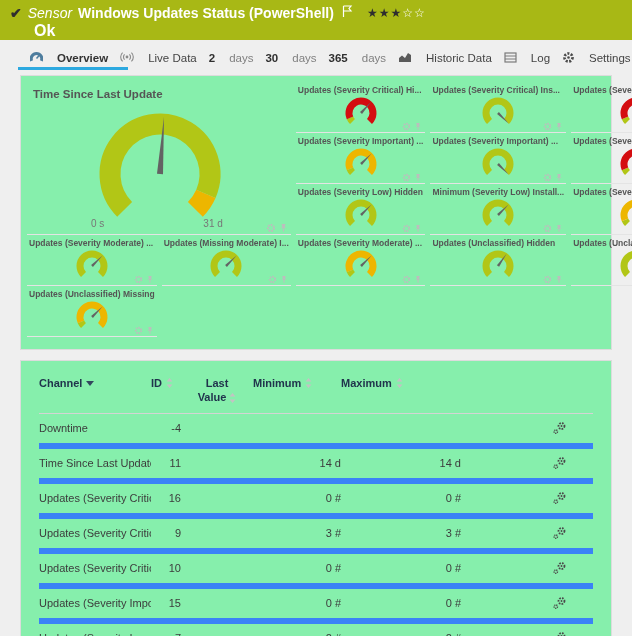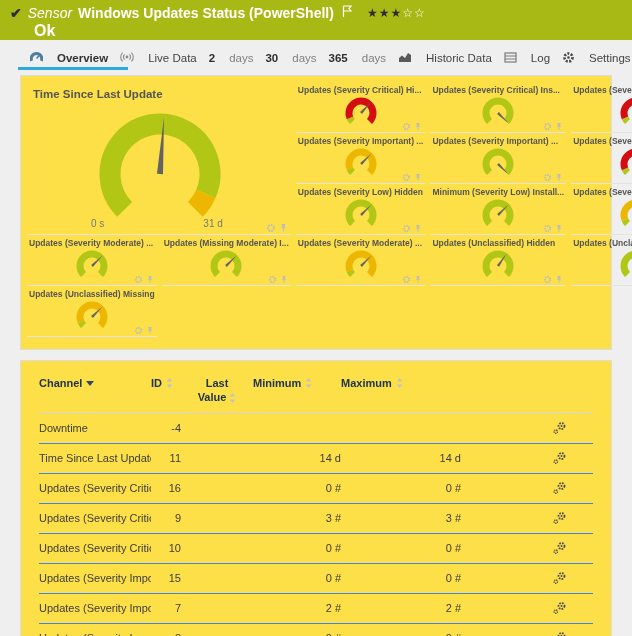--- a/index.html
+++ b/index.html
@@ -18,21 +18,21 @@
   .tabs{display:flex;align-items:stretch;justify-content:space-between;
     padding:0 24px;margin-top:6px;height:24px;}
   .tab{display:flex;align-items:center;gap:14px;font-size:11.5px;color:#444;
     position:relative;padding:0 6px;cursor:pointer;white-space:nowrap;}
   .tab .num{font-weight:bold;color:#2f2f2f;}
   .tab .word{color:#808080;}
   .tab.active{font-weight:bold;color:#333;}
   .tab.active::after{content:"";position:absolute;left:-6px;right:-14px;bottom:0;
     height:3px;background:#2da9e0;}
   
-  .panel{background:#fde047;border:1px solid #dcdcdc;margin:0 20px;box-sizing:border-box;}
+  .panel{background:#86efac;border:1px solid #dcdcdc;margin:0 20px;box-sizing:border-box;}
   .panel1{margin-top:5px;padding:6px 6px 12px 6px;}
   .panel2{margin-top:10px;padding:16px 18px 0 18px;height:300px;}
   
   .ggrid{display:grid;grid-template-columns:repeat(5,1fr);column-gap:5px;grid-auto-rows:51px;}
   .tile{border-bottom:1px solid #e4e4e4;position:relative;padding:3px 2px 0 2px;box-sizing:border-box;}
   .tile .ttl{font-size:8.5px;font-weight:bold;color:#555;white-space:nowrap;overflow:hidden;}
   .tile svg.g{display:block;margin:0 auto;}
   .tile .mini-icons{position:absolute;right:3px;bottom:1px;display:flex;gap:3px;align-items:flex-end;}
   .tile.large{grid-column:1/3;grid-row:1/4;padding:6px 4px 0 6px;}
   .tile.large .ttl{font-size:11.5px;margin-bottom:2px;}
@@ -41,21 +41,21 @@
   
   .thead{display:grid;grid-template-columns:112px 30px 72px 88px 120px 1fr;
     font-size:11px;font-weight:bold;color:#20344c;column-gap:0;
     padding-bottom:8px;border-bottom:1px solid #d4d4d4;align-items:start;}
   .thead .hc{display:flex;align-items:center;gap:4px;}
   .hc.right{}
   .hc.center{justify-content:center;}
   .lastcol{display:flex;flex-direction:column;align-items:center;line-height:1.25;}
   .lastcol .l2{display:flex;align-items:center;gap:3px;}
   .trow{display:grid;grid-template-columns:112px 30px 72px 88px 120px 1fr;
-    align-items:center;height:29px;border-bottom:1px solid #3b82f6;
+    align-items:center;height:29px;border-bottom:6px solid #3b82f6;
     font-size:11px;color:#3c3c3c;}
   .trow .cell{white-space:nowrap;overflow:hidden;}
   .cell.right{text-align:right;}
   .cell.center{text-align:center;}
   .cell.editc{display:flex;justify-content:flex-end;padding-right:26px;}
 </style>
 </head>
 <body>
 
 <header class="topbar">

